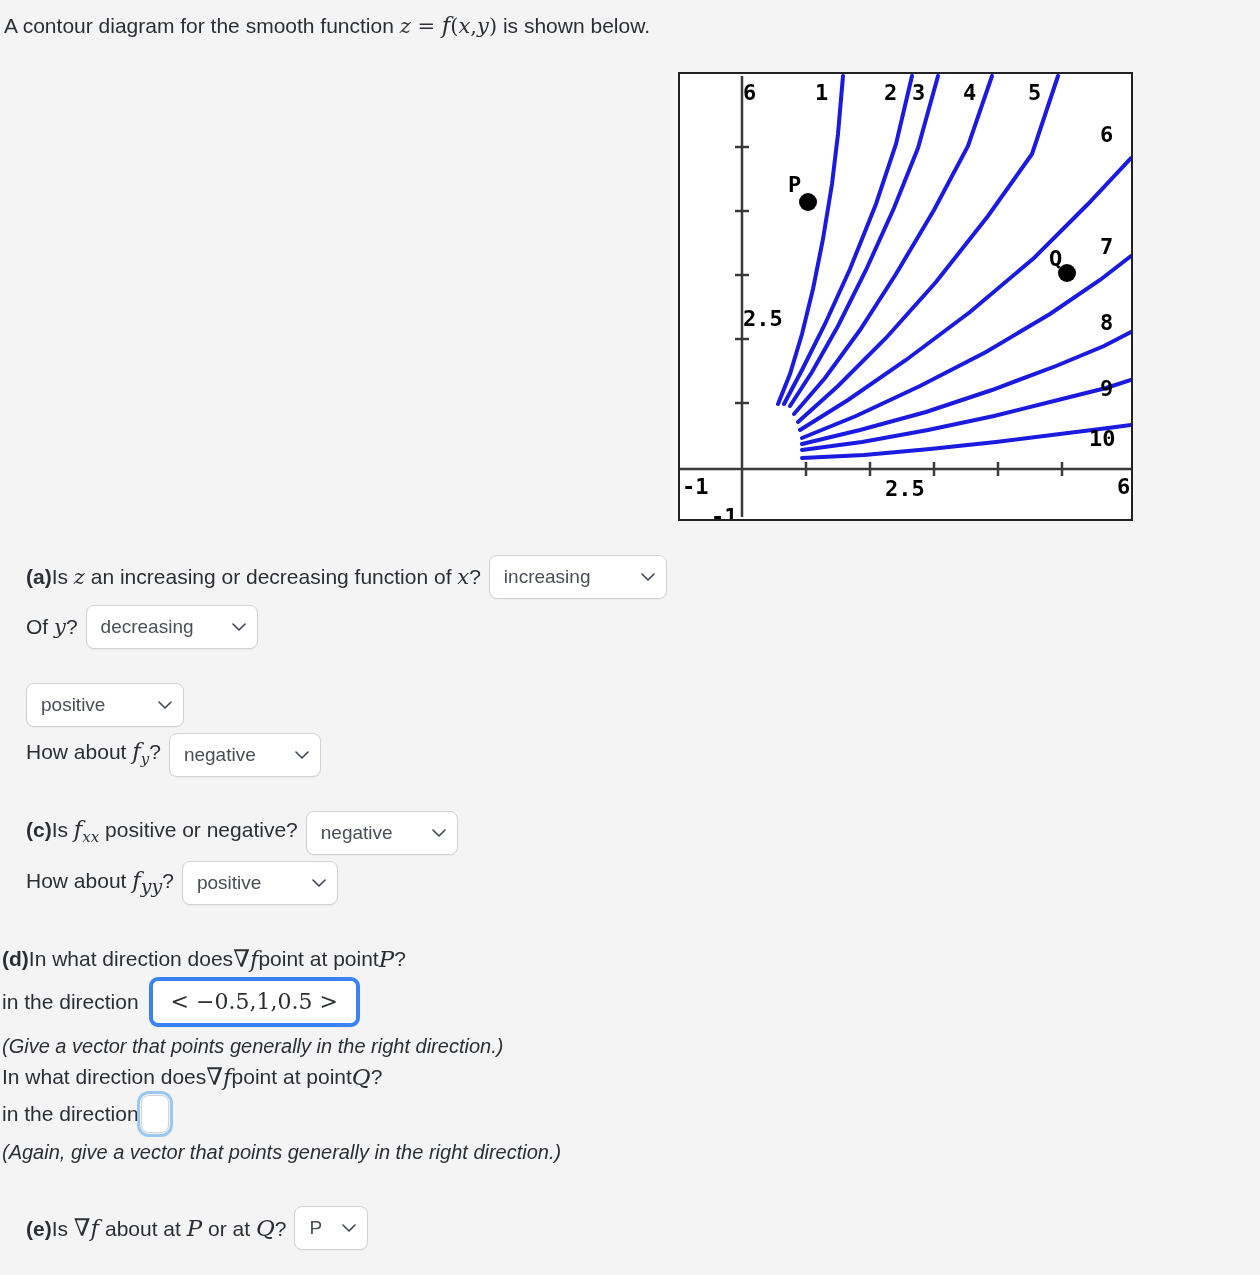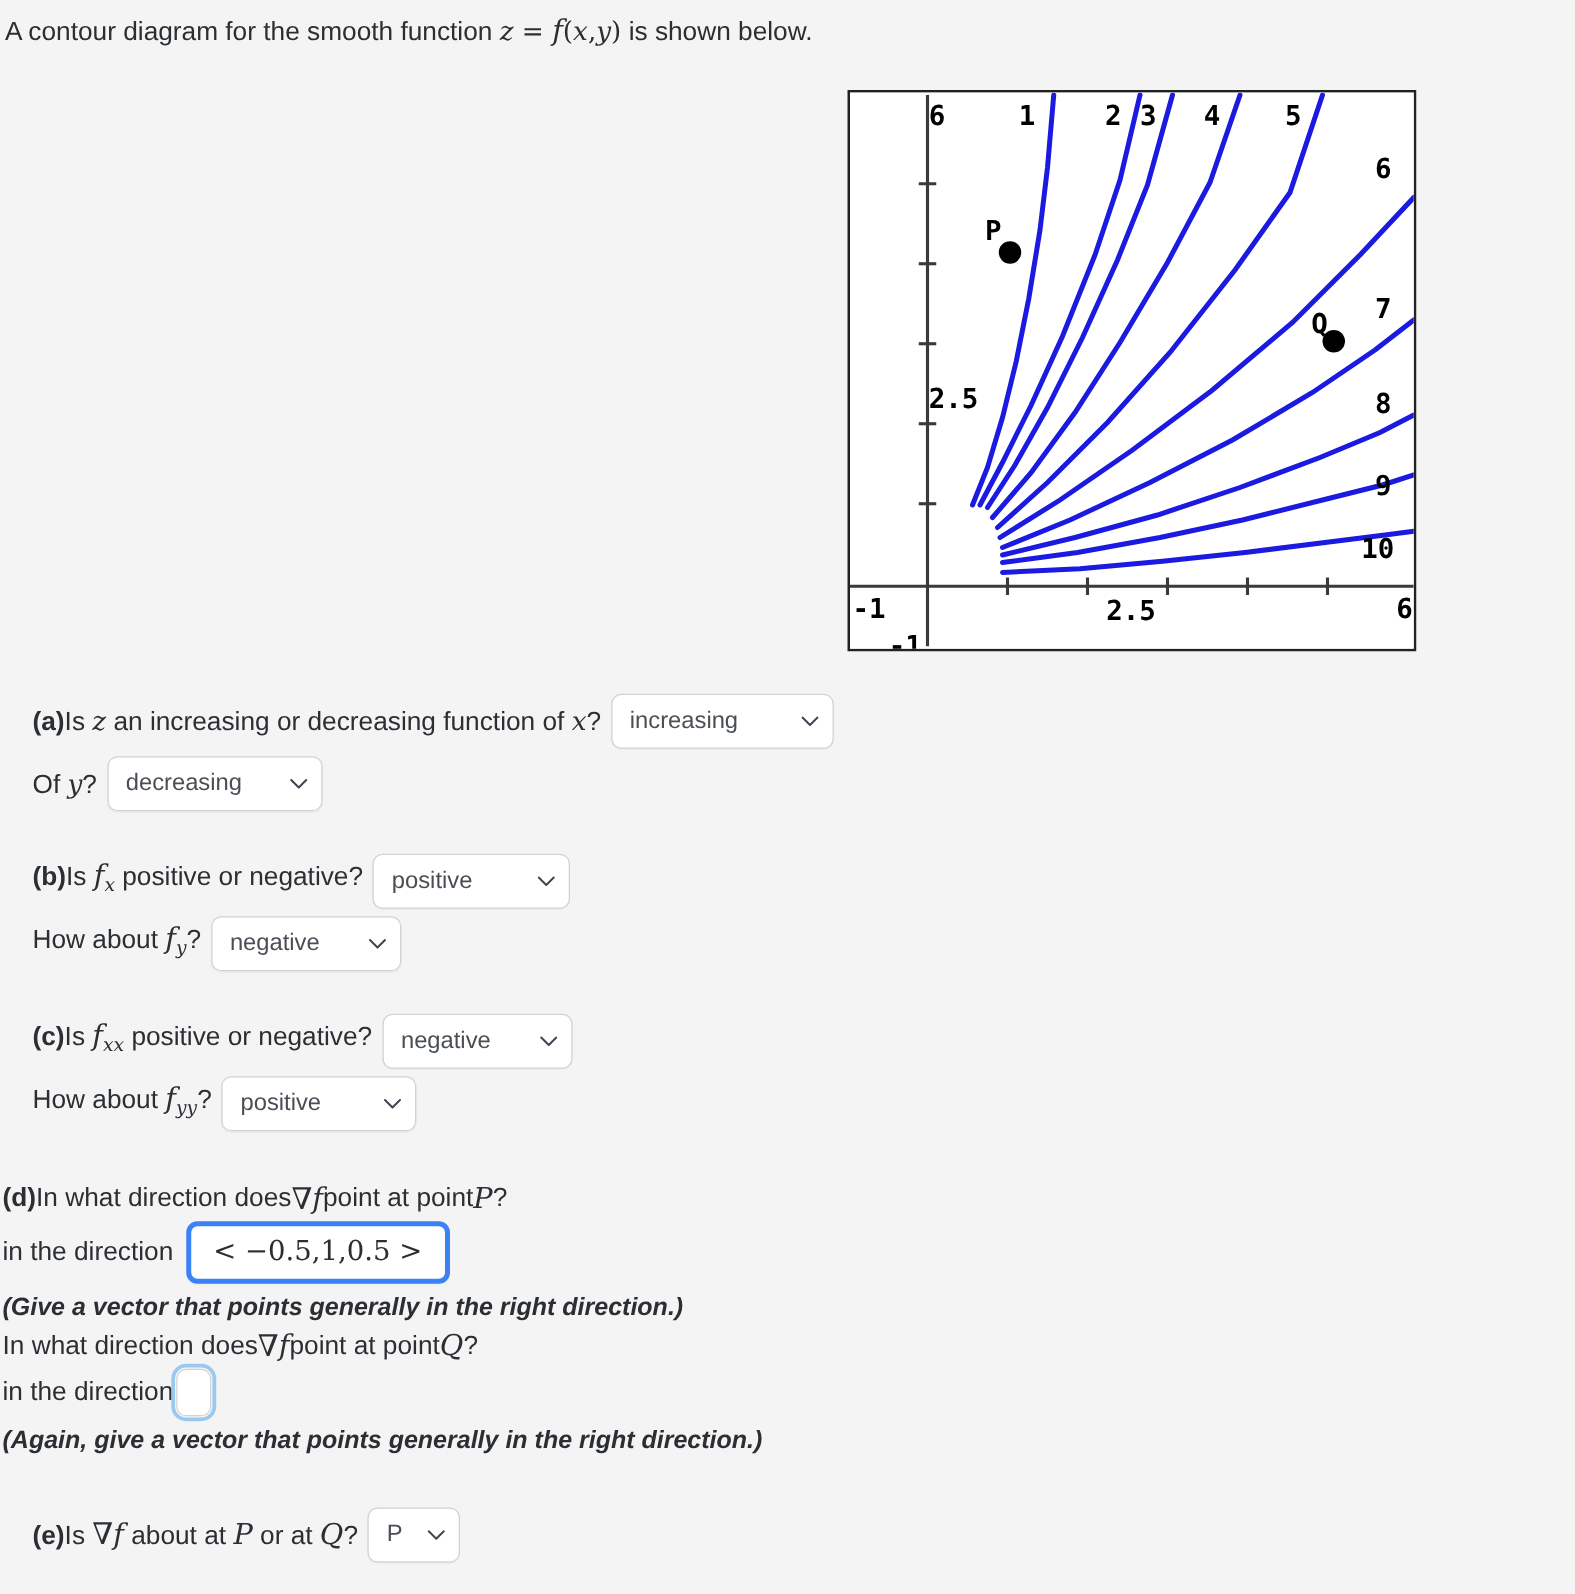--- a/index.html
+++ b/index.html
@@ -137,21 +137,20 @@
     margin: 0 2px;
   }
 
   .note {
     font-family: "Liberation Sans", sans-serif;
     font-style: italic;
     font-size: 20px;
     color: #2b2f33;
     line-height: 30px;
     white-space: nowrap;
-    font-weight: bold;
   }
   .plain-line {
     font-size: 21px;
     color: #2b2f33;
     line-height: 32px;
     white-space: nowrap;
     display: flex;
     align-items: center;
   }
 </style>
@@ -266,21 +265,20 @@
         </select>
         <svg class="chev" viewBox="0 0 14 9">
           <path d="M1 1.5 L7 7.5 L13 1.5" fill="none" stroke="#3f4651" stroke-width="1.6" stroke-linecap="round" stroke-linejoin="round"></path>
         </svg>
       </span>
     </div>
   </div>
 
   <div class="qblock" style="top:683px;">
     <div class="qrow">
-      <span class="qtext"><span class="qlabel">(b)</span><span>Is </span><span class="mathvar big">f</span><sub class="mathvar" style="font-size:15px;">x</sub><span> positive or negative?</span></span>
       <span class="ddwrap">
         <select class="dd" style="width:158px;">
           <option>positive</option>
         </select>
         <svg class="chev" viewBox="0 0 14 9">
           <path d="M1 1.5 L7 7.5 L13 1.5" fill="none" stroke="#3f4651" stroke-width="1.6" stroke-linecap="round" stroke-linejoin="round"></path>
         </svg>
       </span>
     </div>
     <div class="qrow">
@@ -302,21 +300,21 @@
       <span class="ddwrap">
         <select class="dd" style="width:152px;">
           <option>negative</option>
         </select>
         <svg class="chev" viewBox="0 0 14 9">
           <path d="M1 1.5 L7 7.5 L13 1.5" fill="none" stroke="#3f4651" stroke-width="1.6" stroke-linecap="round" stroke-linejoin="round"></path>
         </svg>
       </span>
     </div>
     <div class="qrow">
-      <span class="qtext"><span>How about </span><span class="mathvar big">f</span><sub class="mathvar" style="font-size:15px;">yy</sub><span>?</span></span>
+      <span class="qtext"><span>How about </span><span class="mathvar big">f</span><sub class="mathvar" style="font-size:19px;">yy</sub><span>?</span></span>
       <span class="ddwrap">
         <select class="dd" style="width:156px;">
           <option>positive</option>
         </select>
         <svg class="chev" viewBox="0 0 14 9">
           <path d="M1 1.5 L7 7.5 L13 1.5" fill="none" stroke="#3f4651" stroke-width="1.6" stroke-linecap="round" stroke-linejoin="round"></path>
         </svg>
       </span>
     </div>
   </div>

